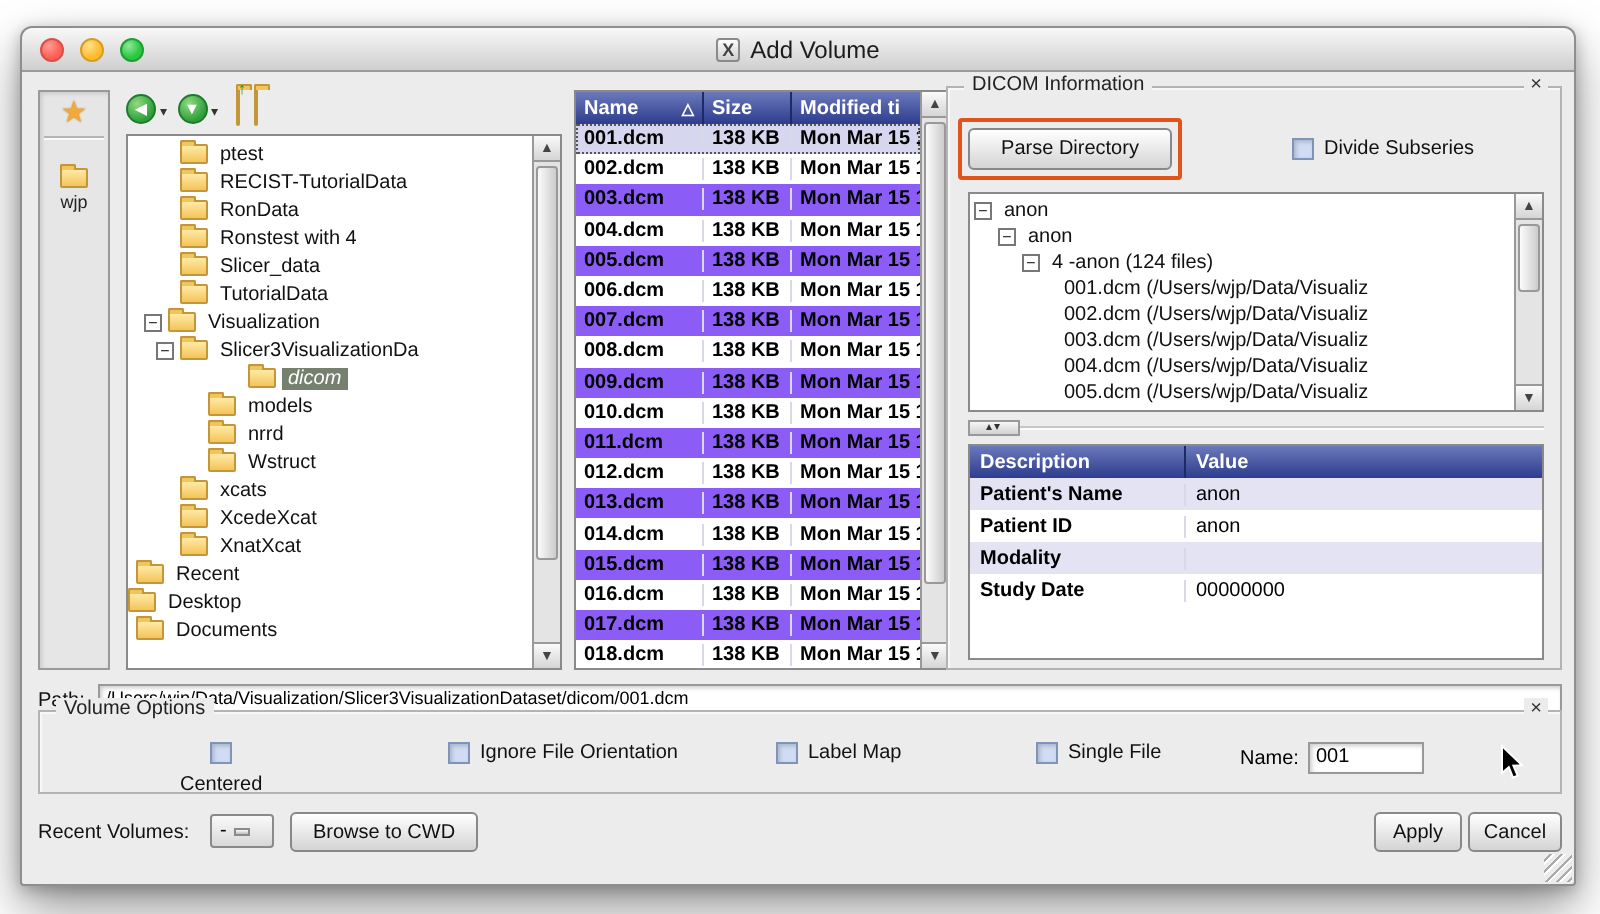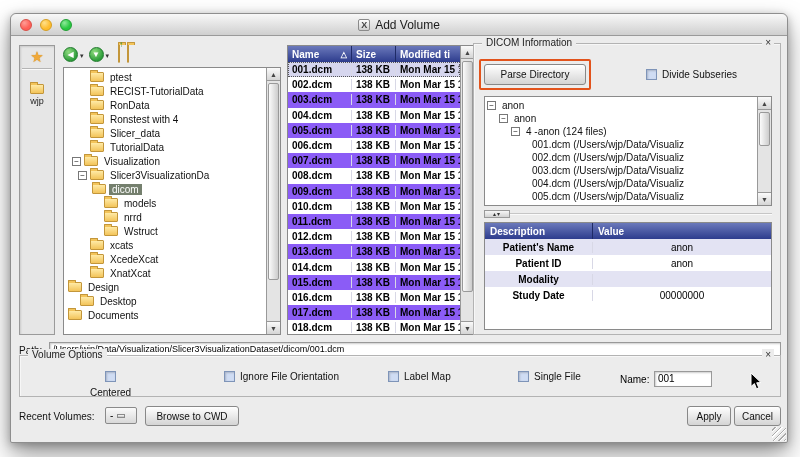--- a/index.html
+++ b/index.html
@@ -106,21 +106,21 @@
   .dicomtreebox { position:absolute; left:10px; top:52px; width:288px; height:110px;
                   background:#fff; border:1px solid #8a8a8a; overflow:hidden; }
   .dicomtreebox .tree-row { height:13px; }
 
   .splitter { position:absolute; left:10px; top:166px; width:288px; height:8px; display:flex; align-items:center; }
   .split-handle { width:26px; height:8px; border:1px solid #999; background:linear-gradient(#f6f6f6,#d2d2d2);
                   font-size:6px; line-height:6px; text-align:center; color:#333; letter-spacing:1px; }
   .split-line { flex:1; border-top:1px solid #c6c6c6; border-bottom:1px solid #fafafa; }
 
   .infotable { position:absolute; left:10px; top:178px; width:288px; height:108px;
-               background:#fff; border:1px solid #8a8a8a; overflow:hidden;text-align:center; }
+               background:#fff; border:1px solid #8a8a8a; overflow:hidden; }
   .info-header { display:flex; height:16px; background:linear-gradient(#6b79bb,#2d3c8d);
                  color:#fff; font-size:10px; font-weight:bold; }
   .info-header .cell { padding:0 5px; display:flex; align-items:center; border-right:1px solid #1e2a66; }
   .info-row { display:flex; height:16px; font-size:10px; align-items:center; color:#000; }
   .info-row.stripe { background:#e3e3f3; }
   .info-row .cell { padding:0 5px; overflow:hidden; white-space:nowrap; border-right:1px solid #d8d8e6; }
   .desc { width:108px; flex:none; font-weight:bold; }
   .val { flex:1; border-right:none !important; }
 
   
@@ -223,21 +223,21 @@
           <div class="tree-row" style="padding-left: 8px;">
             <span class="expander">−</span>
             <span class="folder"></span>
             <span class="label">Visualization</span>
           </div>
           <div class="tree-row" style="padding-left: 14px;">
             <span class="expander">−</span>
             <span class="folder"></span>
             <span class="label">Slicer3VisualizationDa</span>
           </div>
-          <div class="tree-row selected" style="padding-left: 28px;">
+          <div class="tree-row selected" style="padding-left: 60px; font-style: italic;">
             <span class="folder"></span>
             <span class="label">dicom</span>
           </div>
           <div class="tree-row" style="padding-left: 40px;">
             <span class="folder"></span>
             <span class="label">models</span>
           </div>
           <div class="tree-row" style="padding-left: 40px;">
             <span class="folder"></span>
             <span class="label">nrrd</span>
@@ -253,23 +253,23 @@
           <div class="tree-row" style="padding-left: 26px;">
             <span class="folder"></span>
             <span class="label">XcedeXcat</span>
           </div>
           <div class="tree-row" style="padding-left: 26px;">
             <span class="folder"></span>
             <span class="label">XnatXcat</span>
           </div>
           <div class="tree-row" style="padding-left: 4px;">
             <span class="folder"></span>
-            <span class="label">Design</span>
-          </div>
-          <div class="tree-row" style="padding-left: 16px;">
+            <span class="label">Recent</span>
+          </div>
+          <div class="tree-row" style="padding-left: 0;">
             <span class="folder"></span>
             <span class="label">Desktop</span>
           </div>
           <div class="tree-row" style="padding-left: 4px;">
             <span class="folder"></span>
             <span class="label">Documents</span>
           </div>
         </div>
       <div class="vscroll">
         <div class="sb-btn">▲</div>

